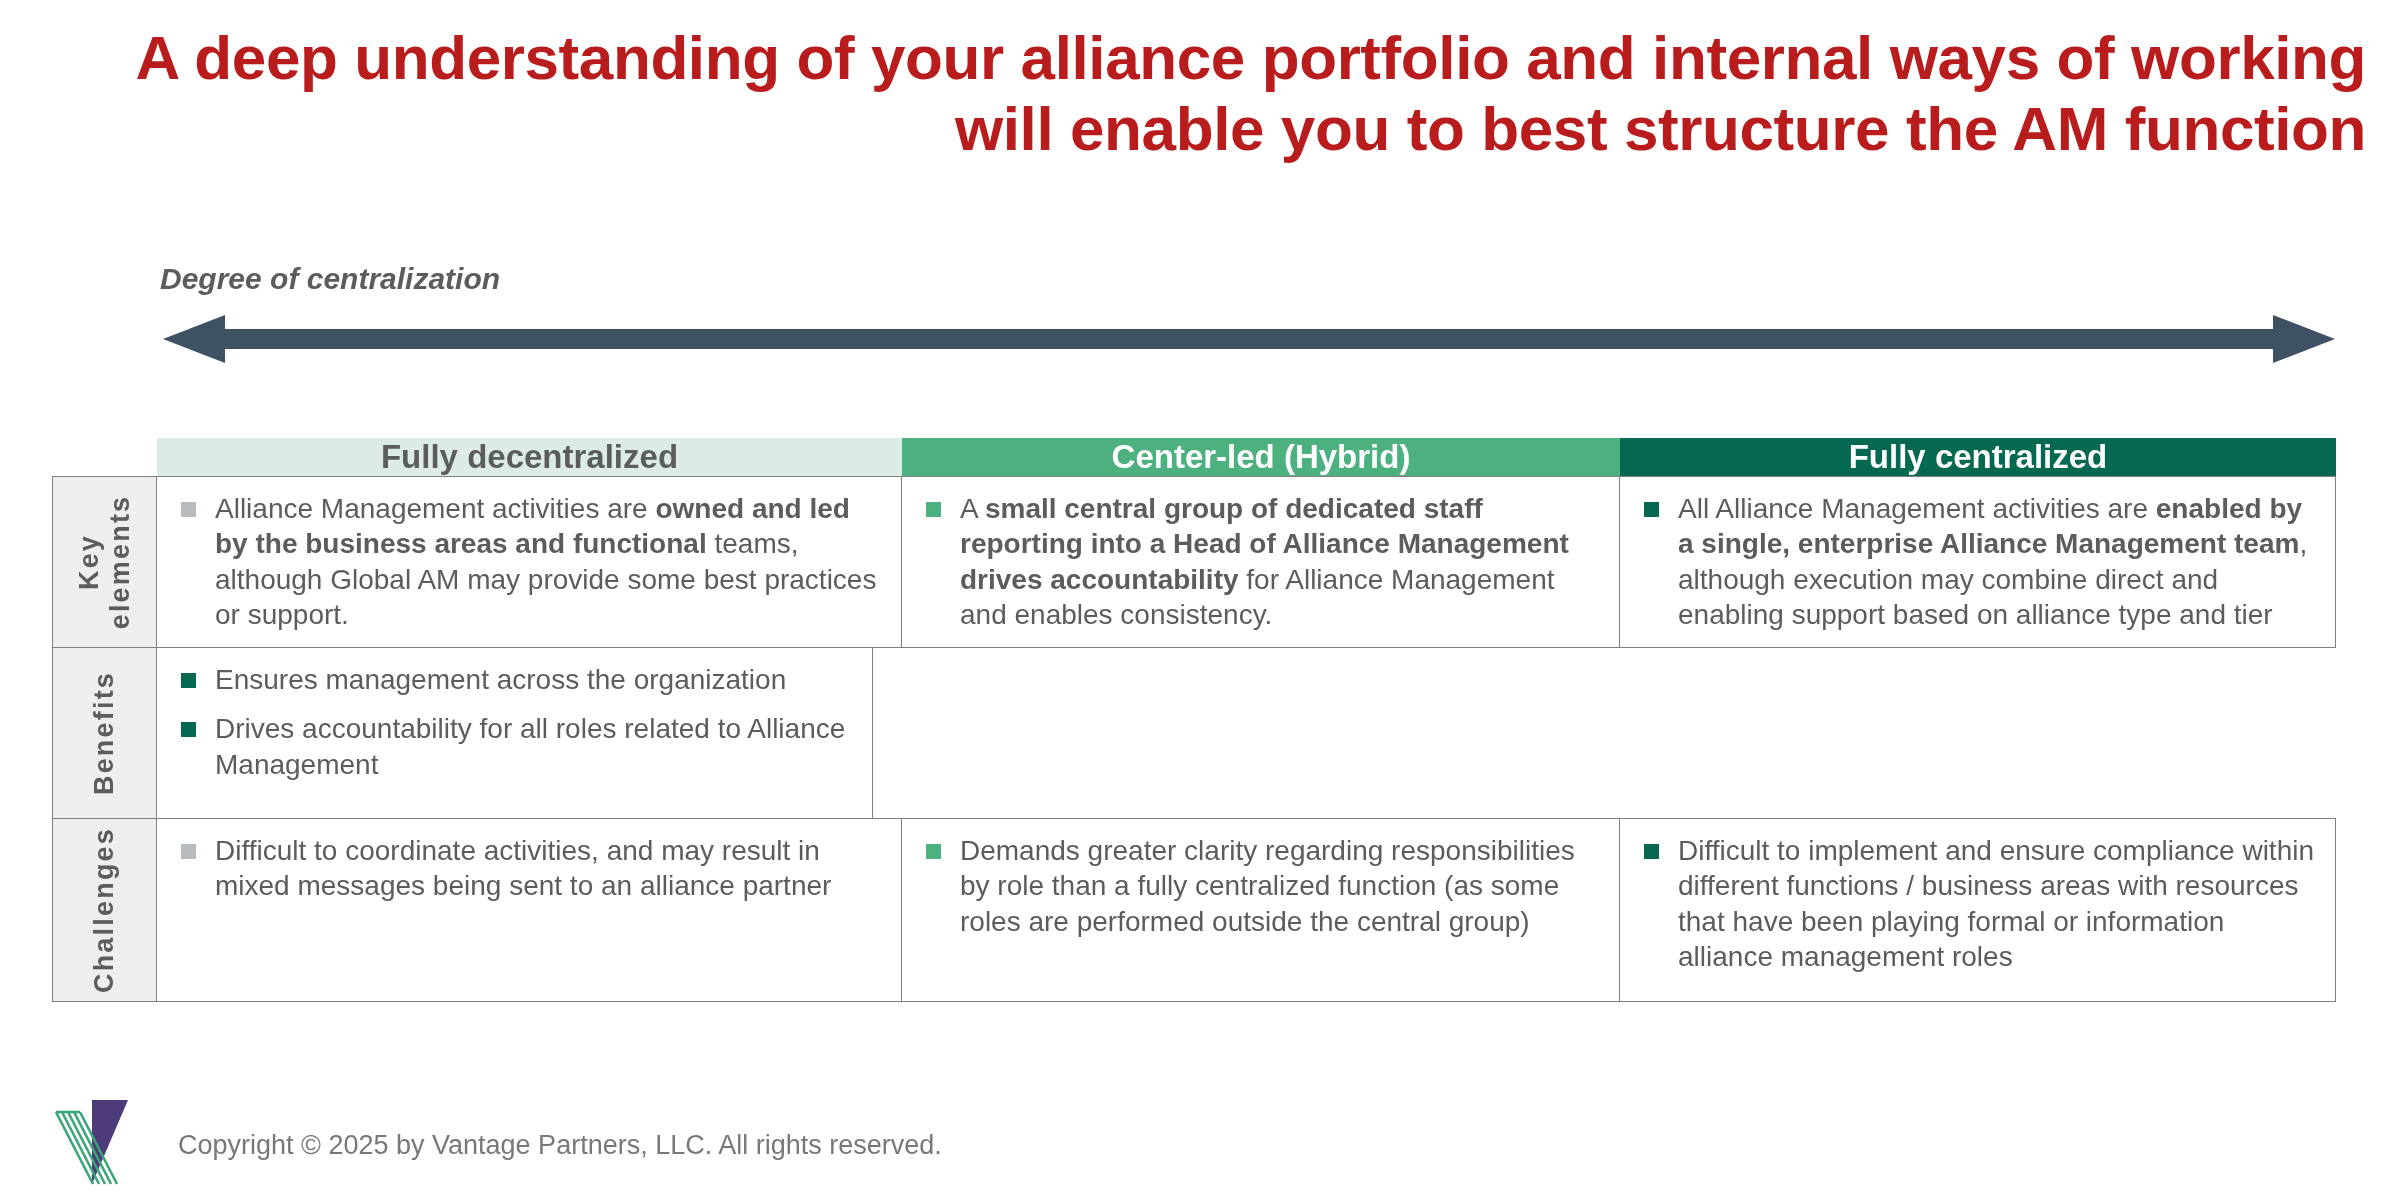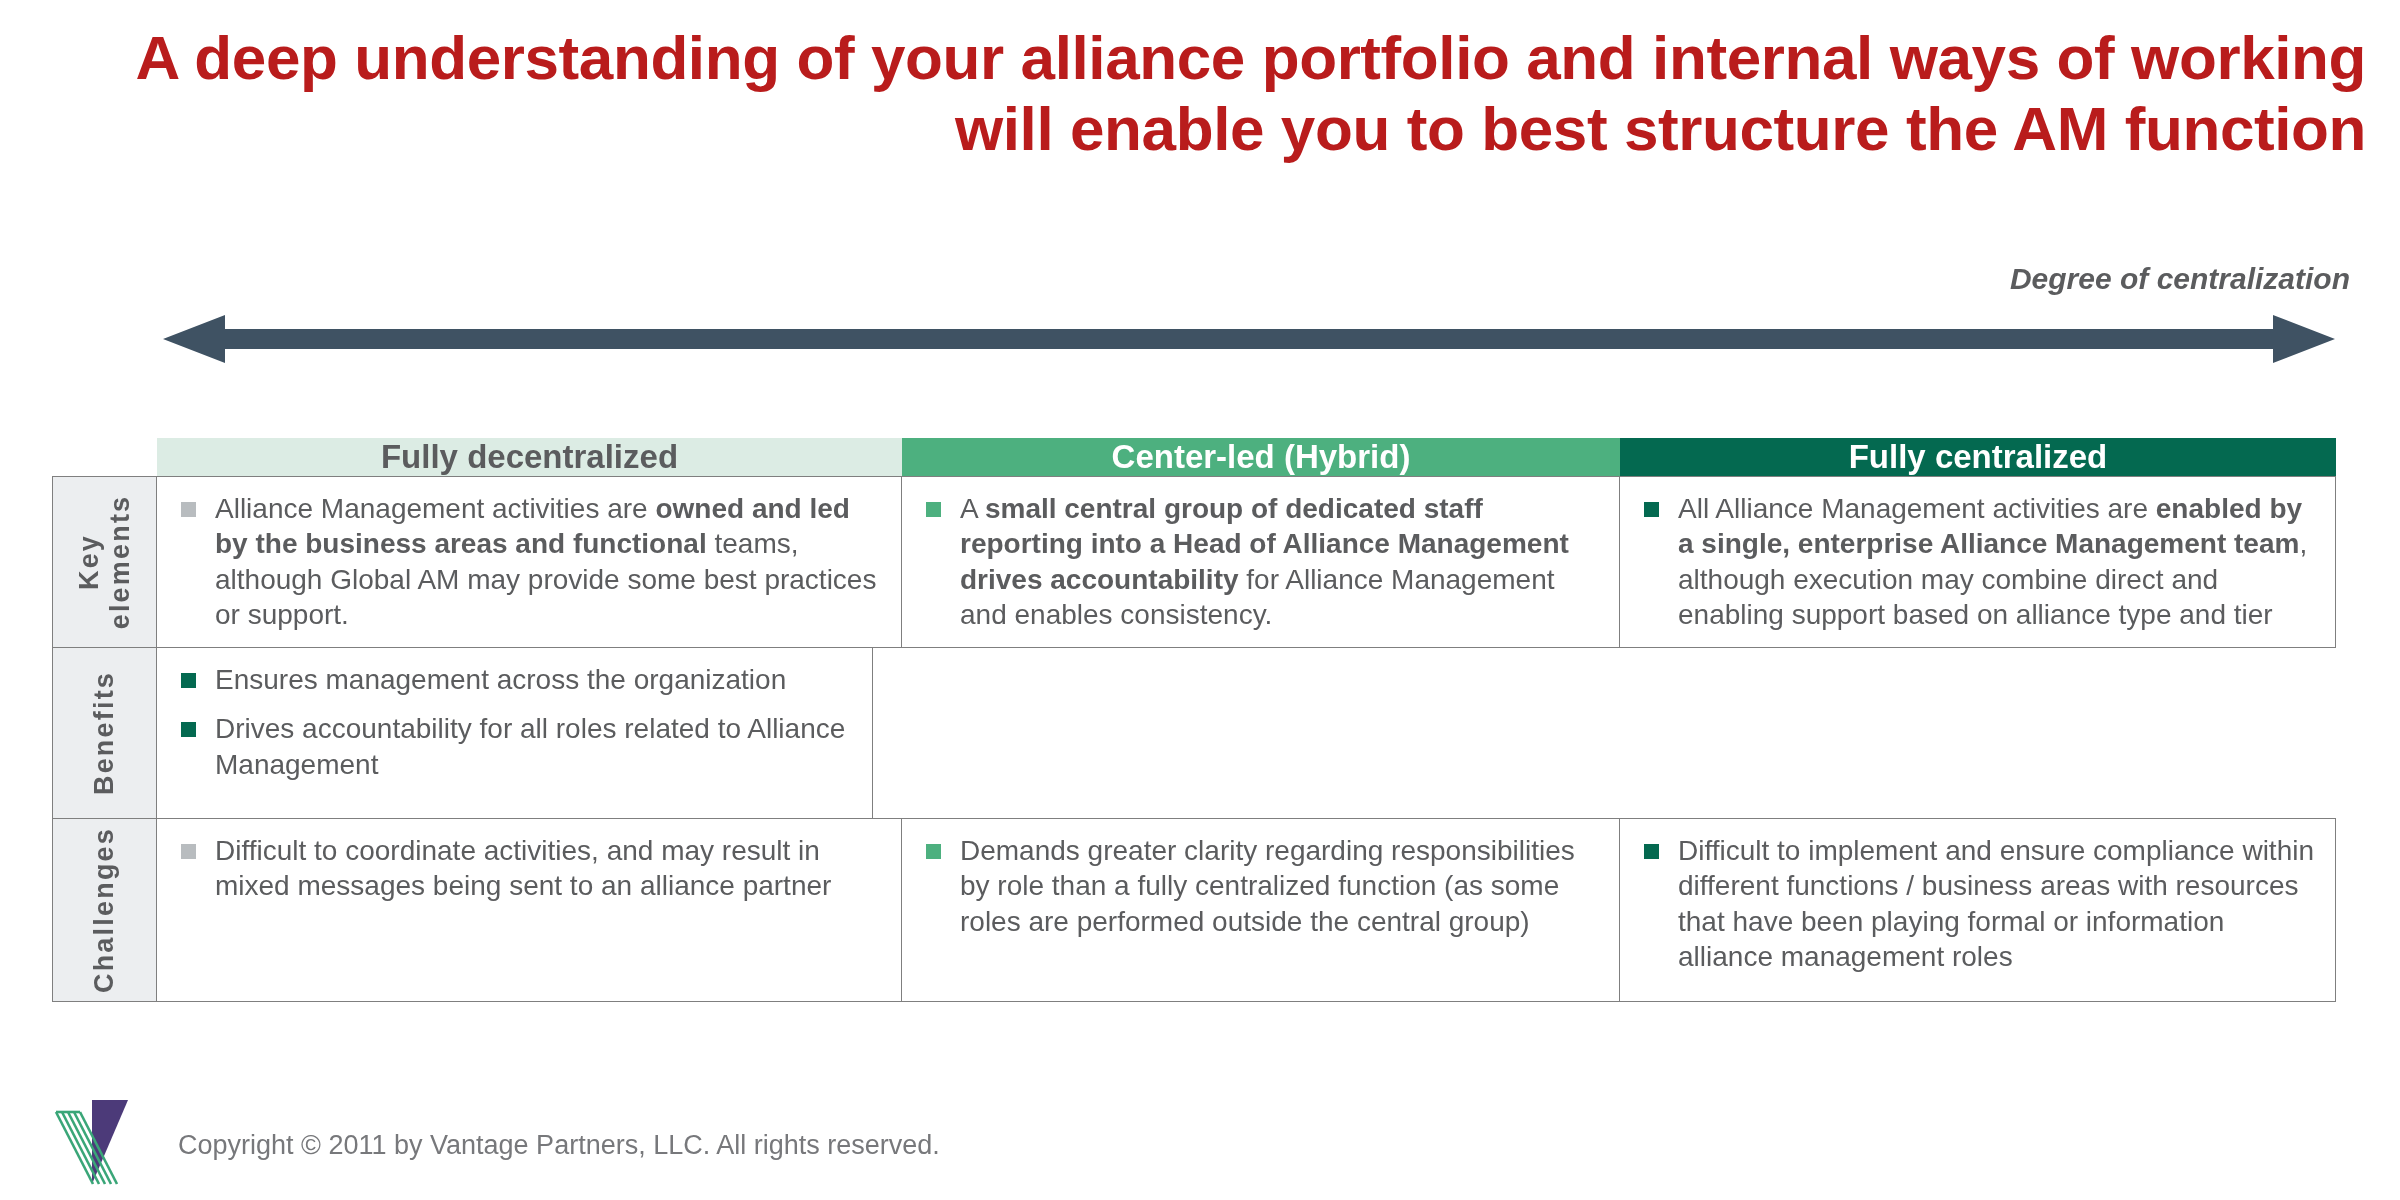--- a/index.html
+++ b/index.html
@@ -28,21 +28,21 @@
     letter-spacing: -0.4px;
     text-align: right;
   }
 
   
   .axis-caption {
     position: absolute;
     left: 160px;
     top: 262px;
     width: 2190px;
-    text-align: right;
+    text-align: left;
     font-size: 30px;
     font-style: italic;
     font-weight: bold;
     color: #5b5c5e;
   }
 
   
   .arrow-wrap {
     position: absolute;
     left: 163px;
@@ -257,14 +257,14 @@
       <g stroke="#3aa678" stroke-width="2.6" fill="none">
         <path d="M4,20 L41,92"></path>
         <path d="M10,20 L47,92"></path>
         <path d="M16,20 L53,92"></path>
         <path d="M22,20 L59,92"></path>
         <path d="M28,20 L65,92"></path>
         <path d="M4,20 L28,20"></path>
       </g>
     </svg>
   </div>
-  <div class="copyright">Copyright © 2011 by Vantage Partners, LLC. All rights reserved.</div>
+  <div class="copyright">Copyright © 2025 by Vantage Partners, LLC. All rights reserved.</div>
 </div>
 
 </body></html>

